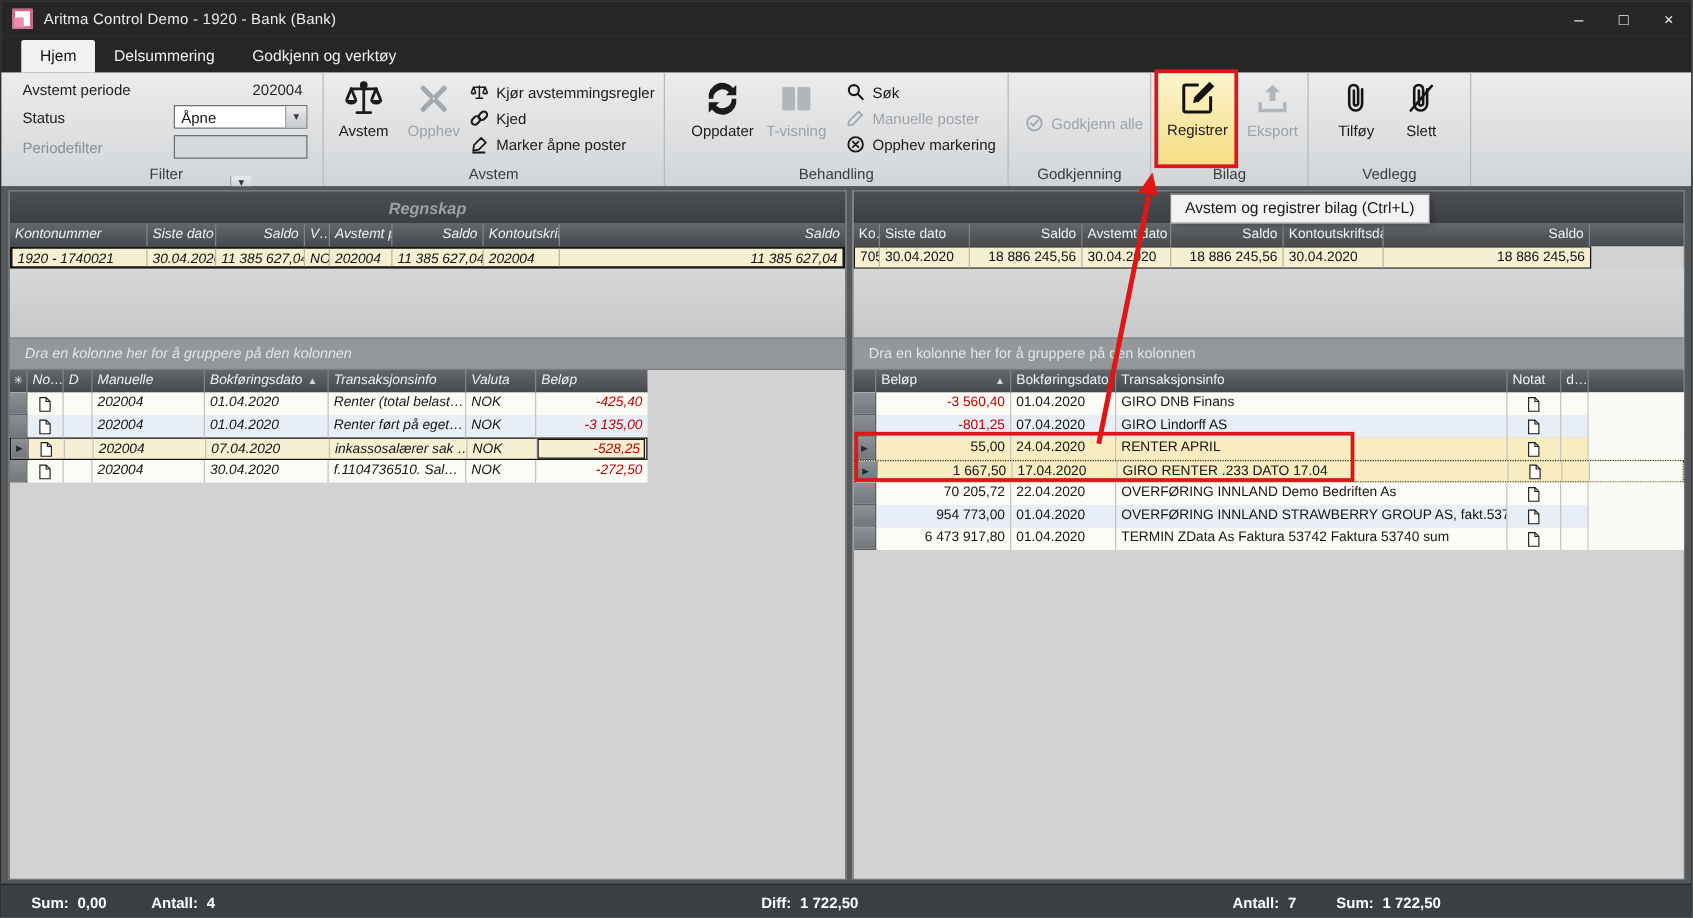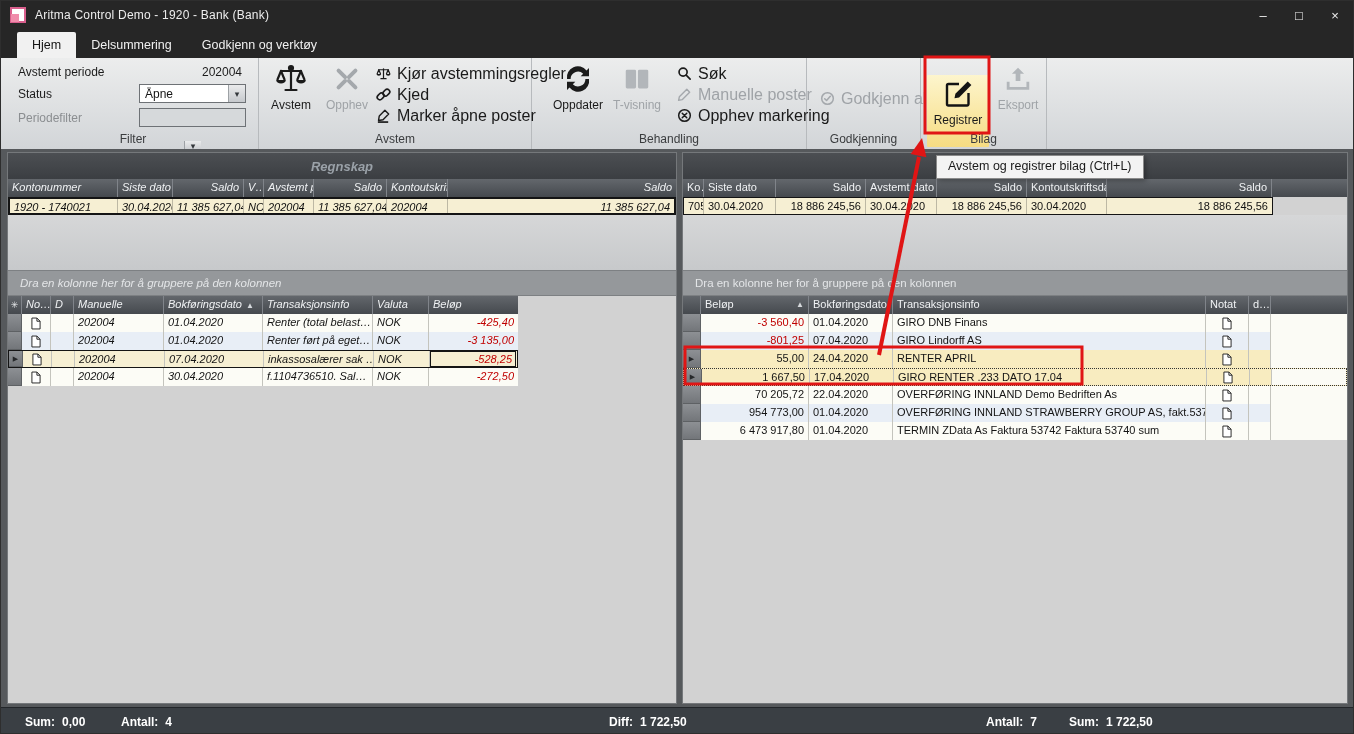--- a/index.html
+++ b/index.html
@@ -31,23 +31,23 @@
 .f-value { position:absolute; right:16px; font-size:12px; color:#1c1c1c; }
 .combo { position:absolute; left:131px; width:107px; height:19px; border:1px solid #6e7276; background:#fff; font-size:12px; color:#141414; display:flex; align-items:center;gap:32px; }
 .combo .cv { flex:1; padding-left:5px; white-space:nowrap; overflow:hidden; }
 .combo .cbtn { width:17px; height:100%; background:linear-gradient(#eaebec,#c6c9cd); border-left:1px solid #9da1a5; display:flex; align-items:center; justify-content:center; font-size:9px; color:#33373b; }
 .combo.dis { background:#d6d9db;flex-direction:column; }
 .combo.dis .cv { color:#8b8e91; }
 .grp-body { display:flex; height:100%; }
 .bigbtn { width:56px; height:66px; margin-top:2px; display:flex; flex-direction:column; align-items:center; font-size:12px; color:#1a1a1a; flex-shrink:0; }
 .bigbtn .bicon { width:36px; height:38px; display:flex; align-items:center; justify-content:center; }
 .bigbtn.disabled { color:#9fa3a7; }
-.bigbtn.registrer { background:linear-gradient(#fdf5cd,#f6dc82); height:72px; margin-top:17px; border-radius:1px; }
+.bigbtn.registrer { background:linear-gradient(#fdf5cd,#f6dc82); height:72px; margin-top:1px; border-radius:1px; }
 .smalls { display:flex; flex-direction:column; padding-top:5px; }
-.smallbtn { display:flex; align-items:center; height:21px; font-size:16px; color:#1a1a1a; gap:6px; white-space:nowrap; }
+.smallbtn { display:flex; align-items:center; height:21px; font-size:12px; color:#1a1a1a; gap:6px; white-space:nowrap; }
 .smallbtn.disabled { color:#9fa3a7; }
 .sicon { width:16px; height:16px; display:flex; align-items:center; justify-content:center; flex-shrink:0; }
 svg.i { display:block; }
 
 
 .tooltip { position:absolute; left:935px; top:154px; height:24px; padding:3px 11px 0 11px; background:#f3f3f3; border:1px solid #8a8a8a; font-size:12.5px; color:#1a1a1a; z-index:40; box-shadow:2px 2px 5px rgba(0,0,0,.3); white-space:nowrap; }
 
 
 .content { position:absolute; left:0; top:148px; width:100%; height:558px; background:#56595c; }
 .panel { position:absolute; top:3px; height:552px; background:#d2d2d2; border:1px solid #75787b; }
@@ -294,20 +294,42 @@
                   <path d="M4 19v8.5h24V19h-3v5.5H7V19z"></path>
                 </g>
               </svg>
           </span>
           <span>Eksport</span>
         </div>
       </div>
       <div class="rgroup-caption">Bilag</div>
     </div>
 
+    <div class="rgroup g-vedlegg">
+      <div class="grp-body" style="padding-left:12px">
+        <div class="bigbtn" style="width:52px">
+          <span class="bicon">
+            <svg class="i" width="30" height="30" viewBox="0 0 32 32">
+                <path d="M21 8v12.5a5.5 5.5 0 0 1-11 0V8a3.8 3.8 0 0 1 7.6 0v12a1.8 1.8 0 0 1-3.6 0V9" fill="none" stroke="#141414" stroke-width="2.2" stroke-linecap="round"></path>
+              </svg>
+          </span>
+          <span>Tilføy</span>
+        </div>
+        <div class="bigbtn" style="width:52px">
+          <span class="bicon">
+            <svg class="i" width="30" height="30" viewBox="0 0 32 32">
+                <path d="M21 8v12.5a5.5 5.5 0 0 1-11 0V8a3.8 3.8 0 0 1 7.6 0v12a1.8 1.8 0 0 1-3.6 0V9" fill="none" stroke="#141414" stroke-width="2.2" stroke-linecap="round"></path>
+                <path d="M7 26L25 5" stroke="#141414" stroke-width="2.2" stroke-linecap="round"></path>
+              </svg>
+          </span>
+          <span>Slett</span>
+        </div>
+      </div>
+      <div class="rgroup-caption">Vedlegg</div>
+    </div>
 
     <div class="rgroup g-rest"></div>
   </div>
 
   <div class="content">
 
     <div class="panel panel-left">
       <div class="ptitle">Regnskap</div>
       <div class="grid-header">
         <div class="gh-cell" style="width:110px">Kontonummer</div>

